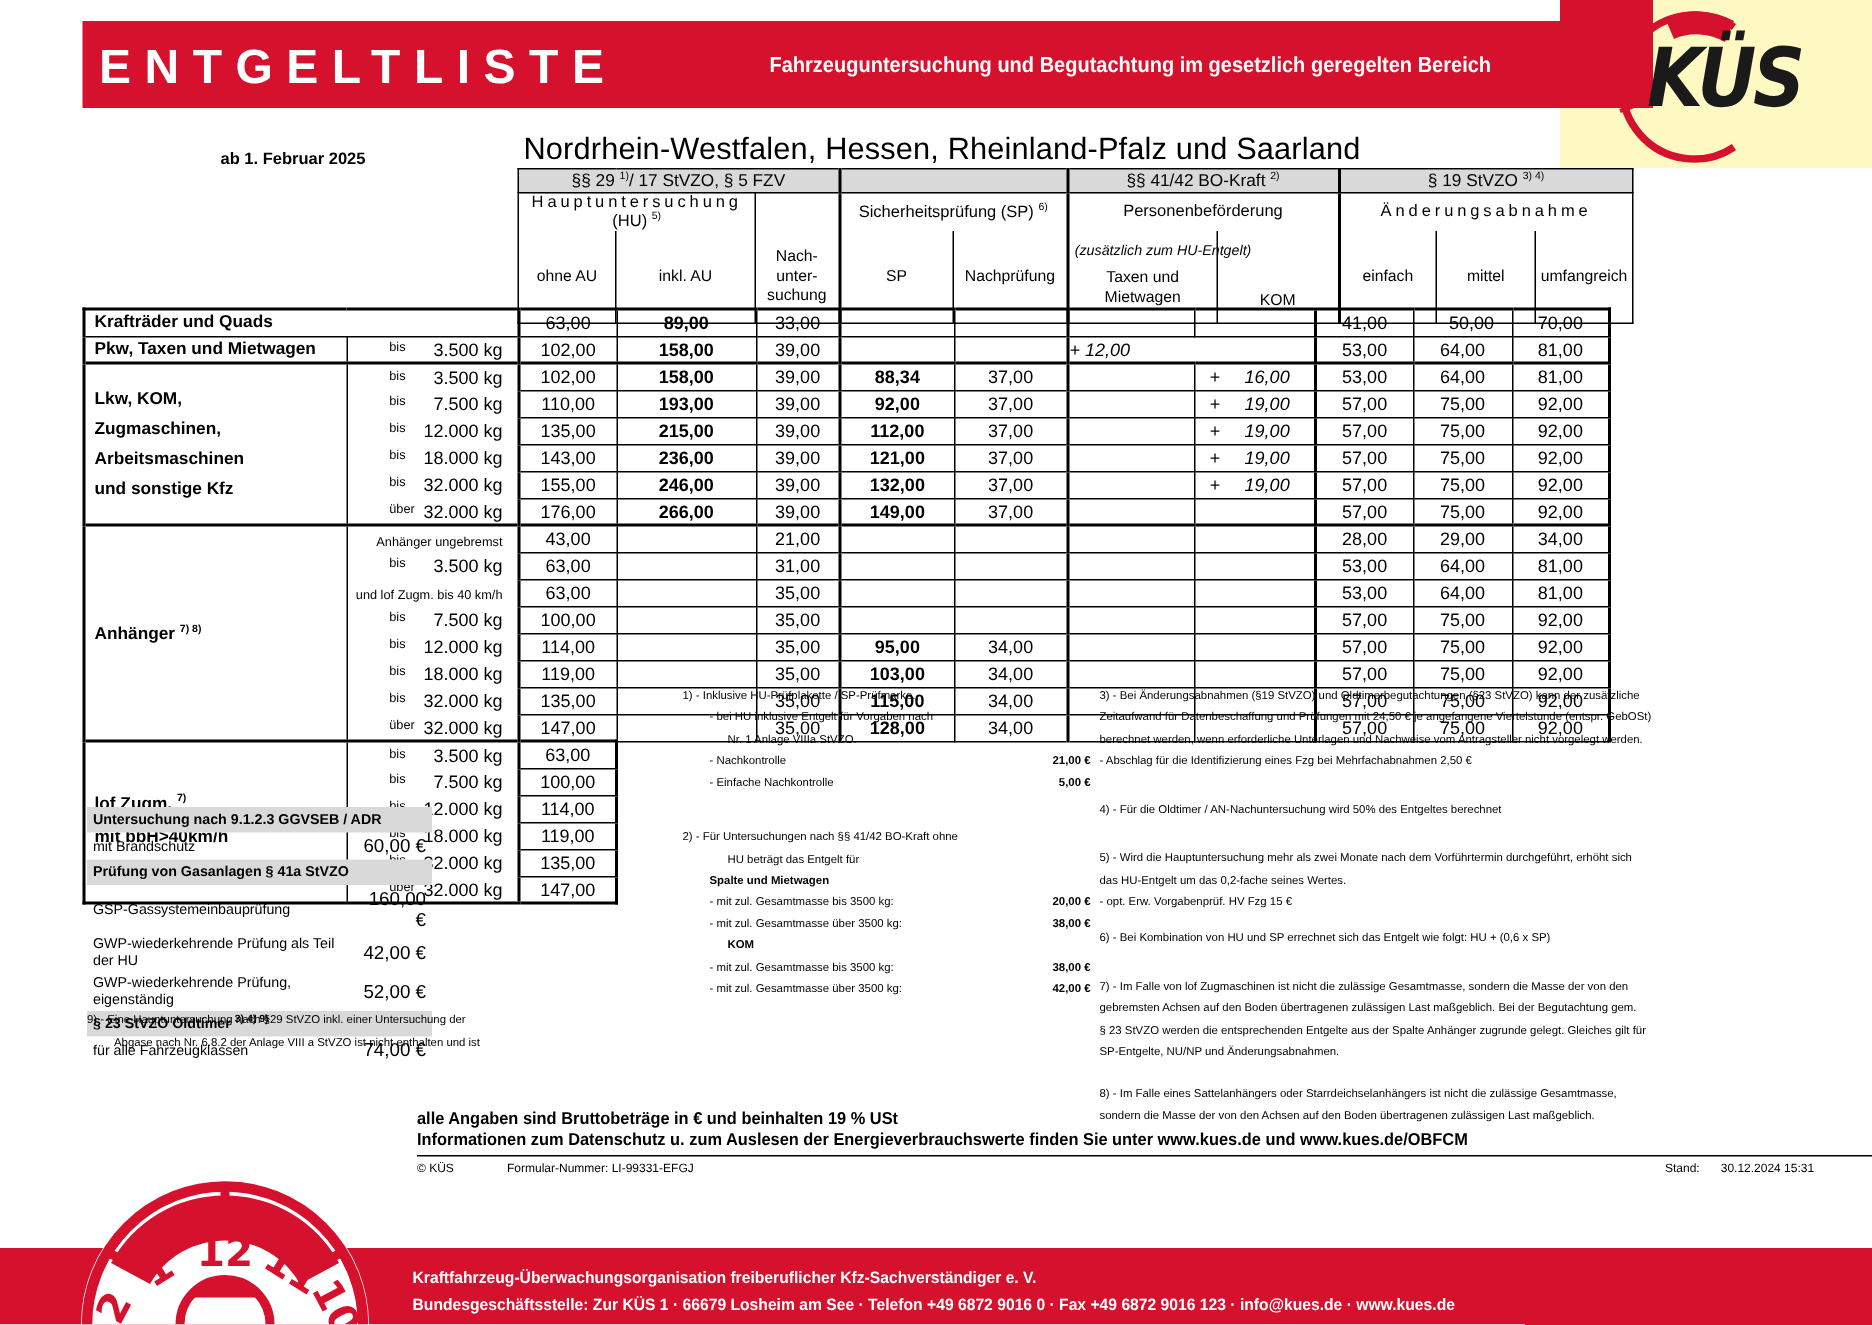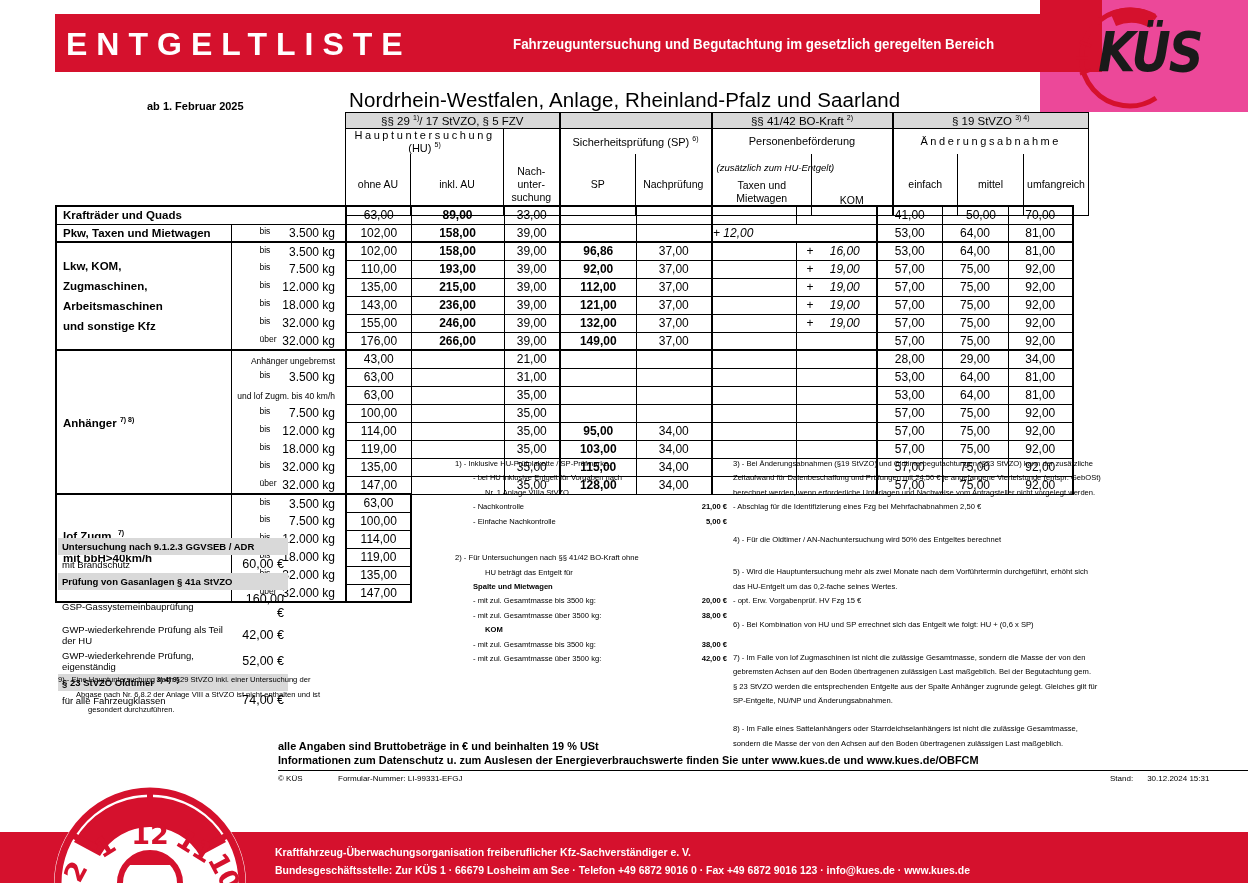--- a/index.html
+++ b/index.html
@@ -23,21 +23,21 @@
     font-size: 32px; font-weight: bold; color: #fff;
     letter-spacing: 9px;
   }
   .hdr-sub {
     position: absolute; left: 513px; top: 36px;
     font-size: 14.5px; font-weight: bold; color: #fff;
     transform: scaleX(0.92); transform-origin: left center;
   }
   .logo-wrap {
     position: absolute; left: 1040px; top: 0px;
-    width: 208px; height: 112px; background: #ec4899;
+    width: 208px; height: 112px; background: #fef9c3;
     overflow: hidden;
   }
   .logo-red-block {
     position: absolute; left: 0; top: 0; width: 62px; height: 72px;
     background: #d5112d;
   }
   .logo-arc { position: absolute; left: 20px; top: 2px; }
   .logo-text {
     position: absolute; left: 58px; top: 20px;
     font-size: 46px; font-weight: bold; font-style: italic;
@@ -153,21 +153,21 @@
       <g stroke="#d5112d" stroke-width="3">
         <line x1="20" y1="40" x2="31" y2="44"></line>
         <line x1="16" y1="56" x2="28" y2="56"></line>
         <line x1="20" y1="72" x2="31" y2="68"></line>
       </g>
     </svg>
     <div class="logo-text">KÜS</div>
   </div>
 
   <div class="valid-from">ab 1. Februar 2025</div>
-  <div class="region-title">Nordrhein-Westfalen, Anlage, Rheinland-Pfalz und Saarland</div>
+  <div class="region-title">Nordrhein-Westfalen, Hessen, Rheinland-Pfalz und Saarland</div>
 
   <table class="tbl">
     <tbody>
         <tr>
       <td class="gray grp-hdr" colspan="3" style="width:198px;">
         §§ 29 <sup>1)</sup>/  17 StVZO, § 5 FZV
       </td>
       <td class="gray grp-hdr thickl" colspan="2" style="width:150px;"></td>
       <td class="gray grp-hdr thickl" colspan="2" style="width:165px;">
         §§ 41/42 BO-Kraft <sup>2)</sup>
@@ -248,21 +248,21 @@
         <span>Zugmaschinen,</span><br>
         <span>Arbeitsmaschinen</span><br>
         <span>und sonstige Kfz</span>
       </td>
       <td class="wt thickt nbb">
         <span class="bis">bis</span><span>3.500 kg</span>
       </td>
       <td class="thickl thickt">102,00</td>
       <td class="b thickt">158,00</td>
       <td class="thickt">39,00</td>
-      <td class="thickl b thickt">96,86</td>
+      <td class="thickl b thickt">88,34</td>
       <td class="thickt">37,00</td>
       <td class="thickl thickt"></td>
       <td class="thickt plus-cell"><span class="pp">+</span><span class="it">16,00</span></td>
       <td class="thickl thickt">53,00</td>
       <td class="thickt">64,00</td>
       <td class="thickr thickt">81,00</td>
     </tr>
     <tr>
       <td class="wt nbb nbt"><span class="bis">bis</span><span>7.500 kg</span></td>
       <td class="thickl">110,00</td>
@@ -562,21 +562,20 @@
     <p>§ 23 StVZO werden die entsprechenden Entgelte aus der Spalte Anhänger zugrunde gelegt. Gleiches gilt für</p>
     <p style="text-align:left;">SP-Entgelte, NU/NP und Änderungsabnahmen.</p>
     <p style="height:14px;">&nbsp;</p>
     <p>8) - Im Falle eines Sattelanhängers oder Starrdeichselanhängers ist nicht die zulässige Gesamtmasse,</p>
     <p style="text-align:left;">sondern die Masse der von den Achsen auf den Boden übertragenen zulässigen Last maßgeblich.</p>
   </div>
 
   <div class="fn fn-bl">
     <p>9) - Eine Hauptuntersuchung nach §29 StVZO inkl. einer Untersuchung der</p>
     <p class="ind1">Abgase nach Nr. 6.8.2 der Anlage VIII a StVZO ist nicht enthalten und ist</p>
-    <p class="ind2">gesondert durchzuführen.</p>
   </div>
 
   <div class="bn1">alle Angaben sind Bruttobeträge in € und beinhalten 19 % USt</div>
   <div class="bn2">Informationen zum Datenschutz u. zum Auslesen der Energieverbrauchswerte finden Sie unter  www.kues.de und www.kues.de/OBFCM</div>
   <div class="bn-rule"></div>
   <div class="cr">© KÜS</div>
   <div class="formnr">Formular-Nummer: LI-99331-EFGJ</div>
   <div class="stand">
     <span>Stand:</span><span class="v">30.12.2024 15:31</span>
   </div>

